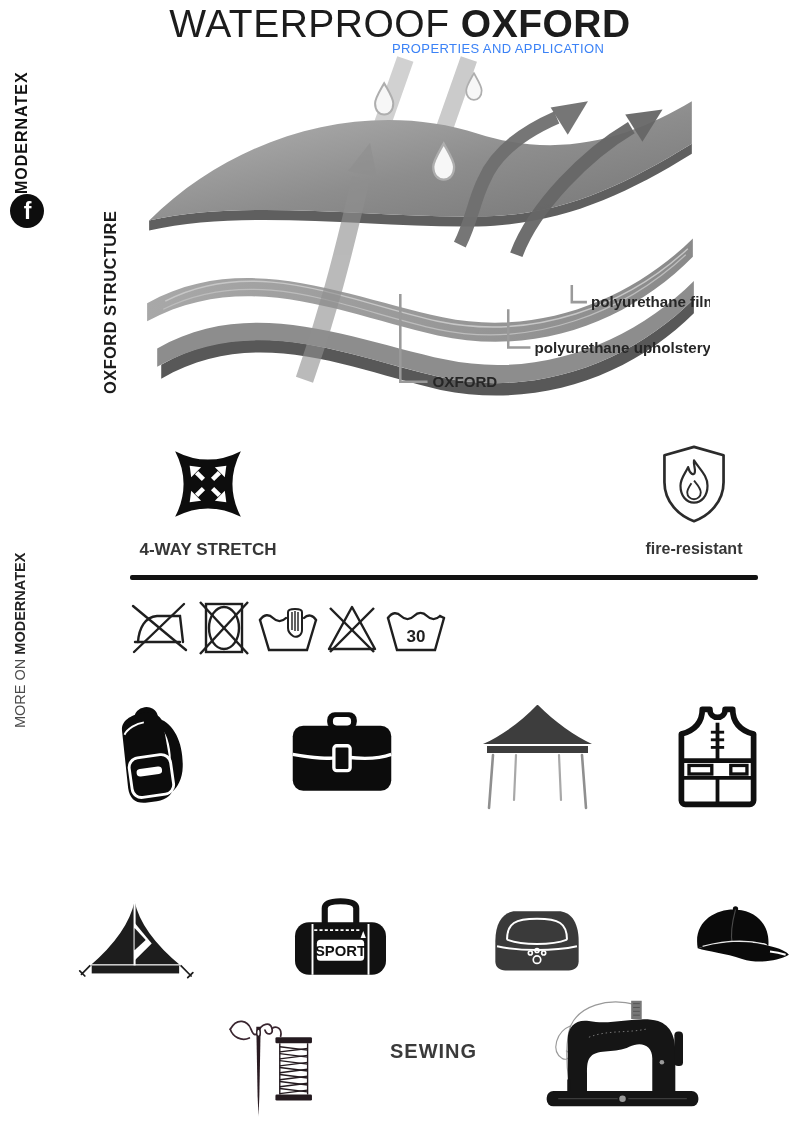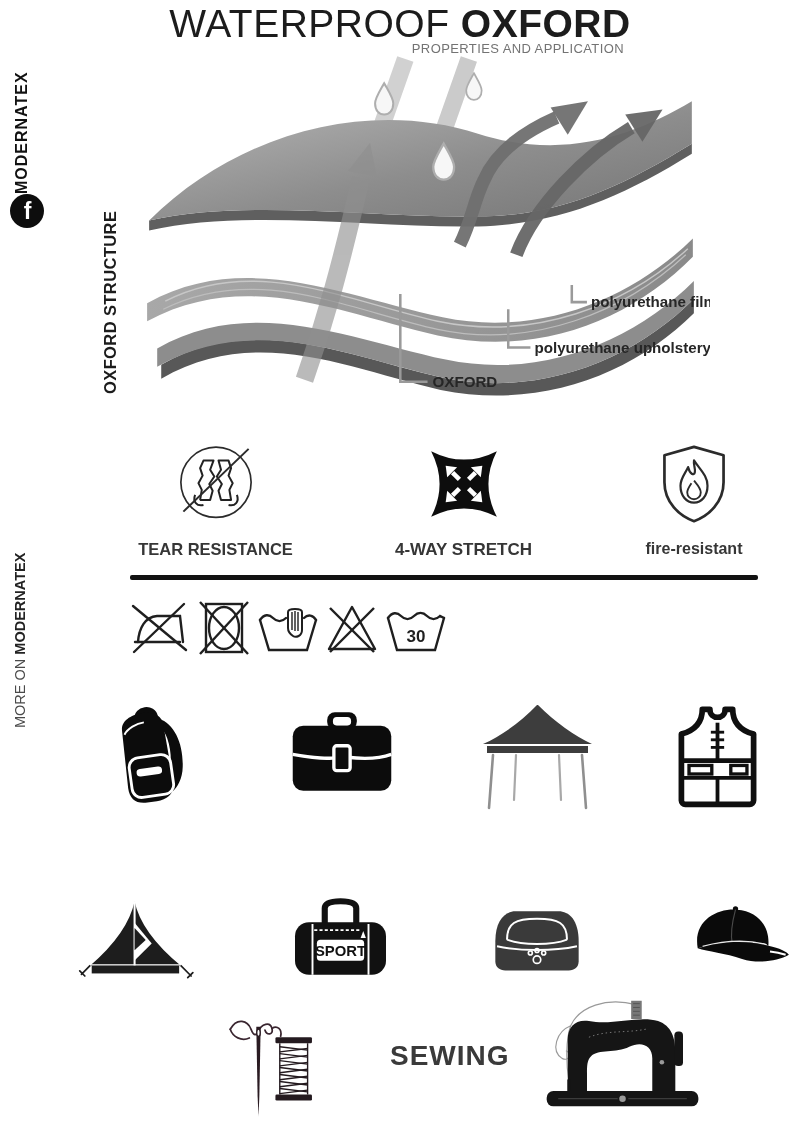--- a/index.html
+++ b/index.html
@@ -3,35 +3,35 @@
 <meta charset="utf-8">
 <style>
   html,body{margin:0;padding:0;background:#ffffff;}
   body{font-family:"Liberation Sans",sans-serif;color:#1f1f1f;}
   .canvas{position:relative;width:800px;height:1132px;background:#fff;overflow:hidden;border-radius:31px;}
   .abs{position:absolute;}
   .vtext{writing-mode:vertical-rl;transform:rotate(180deg);white-space:nowrap;}
   .title{top:2px;left:0;width:800px;text-align:center;font-size:39px;letter-spacing:.5px;color:#1c1c1c;}
   .title .t-reg{font-weight:400;}
   .title .t-bold{font-weight:700;}
-  .subtitle{top:41px;left:384px;width:240px;text-align:right;font-size:13px;letter-spacing:.4px;color:#737373;}
+  .subtitle{top:41px;left:392px;width:240px;text-align:left;font-size:13px;letter-spacing:.4px;color:#3b82f6;}
   .brand-rail{top:36px;left:13px;height:158px;font-size:16px;font-weight:700;letter-spacing:1px;color:#111;}
   .fb-badge{top:194px;left:10px;width:34px;height:34px;border-radius:50%;background:#0d0d0d;color:#fff;
             display:flex;align-items:center;justify-content:center;font-size:23px;font-weight:700;padding-left:1px;box-sizing:border-box;}
   .structure-rail{top:184px;left:101px;height:210px;font-size:16.5px;font-weight:700;letter-spacing:.4px;color:#1c1c1c;}
   .more-rail{top:500px;left:12px;height:228px;font-size:14.5px;color:#3d3d3d;}
   .more-rail .m-reg{font-weight:400;color:#4a4a4a;}
   .more-rail .m-bold{font-weight:700;color:#232323;}
   .props{top:436px;left:128px;width:636px;display:flex;justify-content:space-between;}
   .prop{display:flex;flex-direction:column;align-items:center;}
   .prop .icon-box{height:96px;display:flex;align-items:center;justify-content:center;}
   .prop .plabel{margin-top:8px;font-weight:700;color:#363636;}
   .divider{top:575px;left:130px;width:628px;height:5px;background:#121212;border-radius:2px;}
   .care{top:598px;left:128px;width:604px;display:flex;align-items:center;}
-  .sewing-label{top:1040px;left:390px;font-size:28px;font-weight:700;letter-spacing:1px;color:#3a3a3a;}
+  .sewing-label{top:1040px;left:390px;font-size:20px;font-weight:700;letter-spacing:1px;color:#3a3a3a;}
   svg{display:block;}
   text{font-family:"Liberation Sans",sans-serif;}
 </style>
 </head>
 <body>
 
 <div class="canvas">
 
   <div class="abs title">
     <span class="t-reg">WATERPROOF </span><span class="t-bold">OXFORD</span>
@@ -104,35 +104,20 @@
       <path d="M370 250 V288 H392"></path>
       <path d="M263 235 V322 H290"></path>
     </g>
     <text x="452" y="248" font-size="15" font-weight="700" fill="#262626">polyurethane film</text>
     <text x="396" y="293" font-size="15" font-weight="700" fill="#262626">polyurethane upholstery</text>
     <text x="295" y="327" font-size="15" font-weight="700" fill="#262626">OXFORD</text>
   </svg>
 
   <div class="abs props">
 
-    <div class="prop" style="width:175px">
-      <div class="icon-box">
-        <svg width="92" height="92" viewBox="0 0 110 110">
-          <circle cx="55" cy="53" r="42" fill="none" stroke="#2b2b2b" stroke-width="2"></circle>
-          <g stroke="#222" stroke-width="2.4" fill="#fff" stroke-linejoin="round">
-            <path d="M40 27 H52 L48 38 L53 46 L47 55 L51 63 L48 74 H36 L38 62 L34 54 L39 45 L36 36 Z"></path>
-            <path d="M58 27 H70 L73 36 L70 45 L75 54 L71 62 L73 74 H61 L58 63 L62 55 L56 46 L61 38 Z"></path>
-            <path d="M30 68 C27 76 32 82 40 80"></path>
-            <path d="M80 68 C83 76 78 82 70 80"></path>
-          </g>
-          <line x1="16" y1="88" x2="94" y2="13" stroke="#2b2b2b" stroke-width="2.4"></line>
-        </svg>
-      </div>
-      <div class="plabel" style="font-size:16.5px">TEAR RESISTANCE</div>
-    </div>
 
     <div class="prop" style="width:160px">
       <div class="icon-box">
         <svg width="84" height="84" viewBox="0 0 110 110">
           <path d="M12 12 Q55 34 98 12 Q76 55 98 98 Q55 76 12 98 Q34 55 12 12 Z" fill="#0d0d0d"></path>
           <g stroke="#fff" stroke-width="6" fill="#fff">
             <line x1="61" y1="49" x2="70" y2="40"></line>
               <polygon points="79,31 64,33 77,46" stroke="none"></polygon>
             <line x1="49" y1="49" x2="40" y2="40"></line>
               <polygon points="31,31 46,33 33,46" stroke="none"></polygon>

